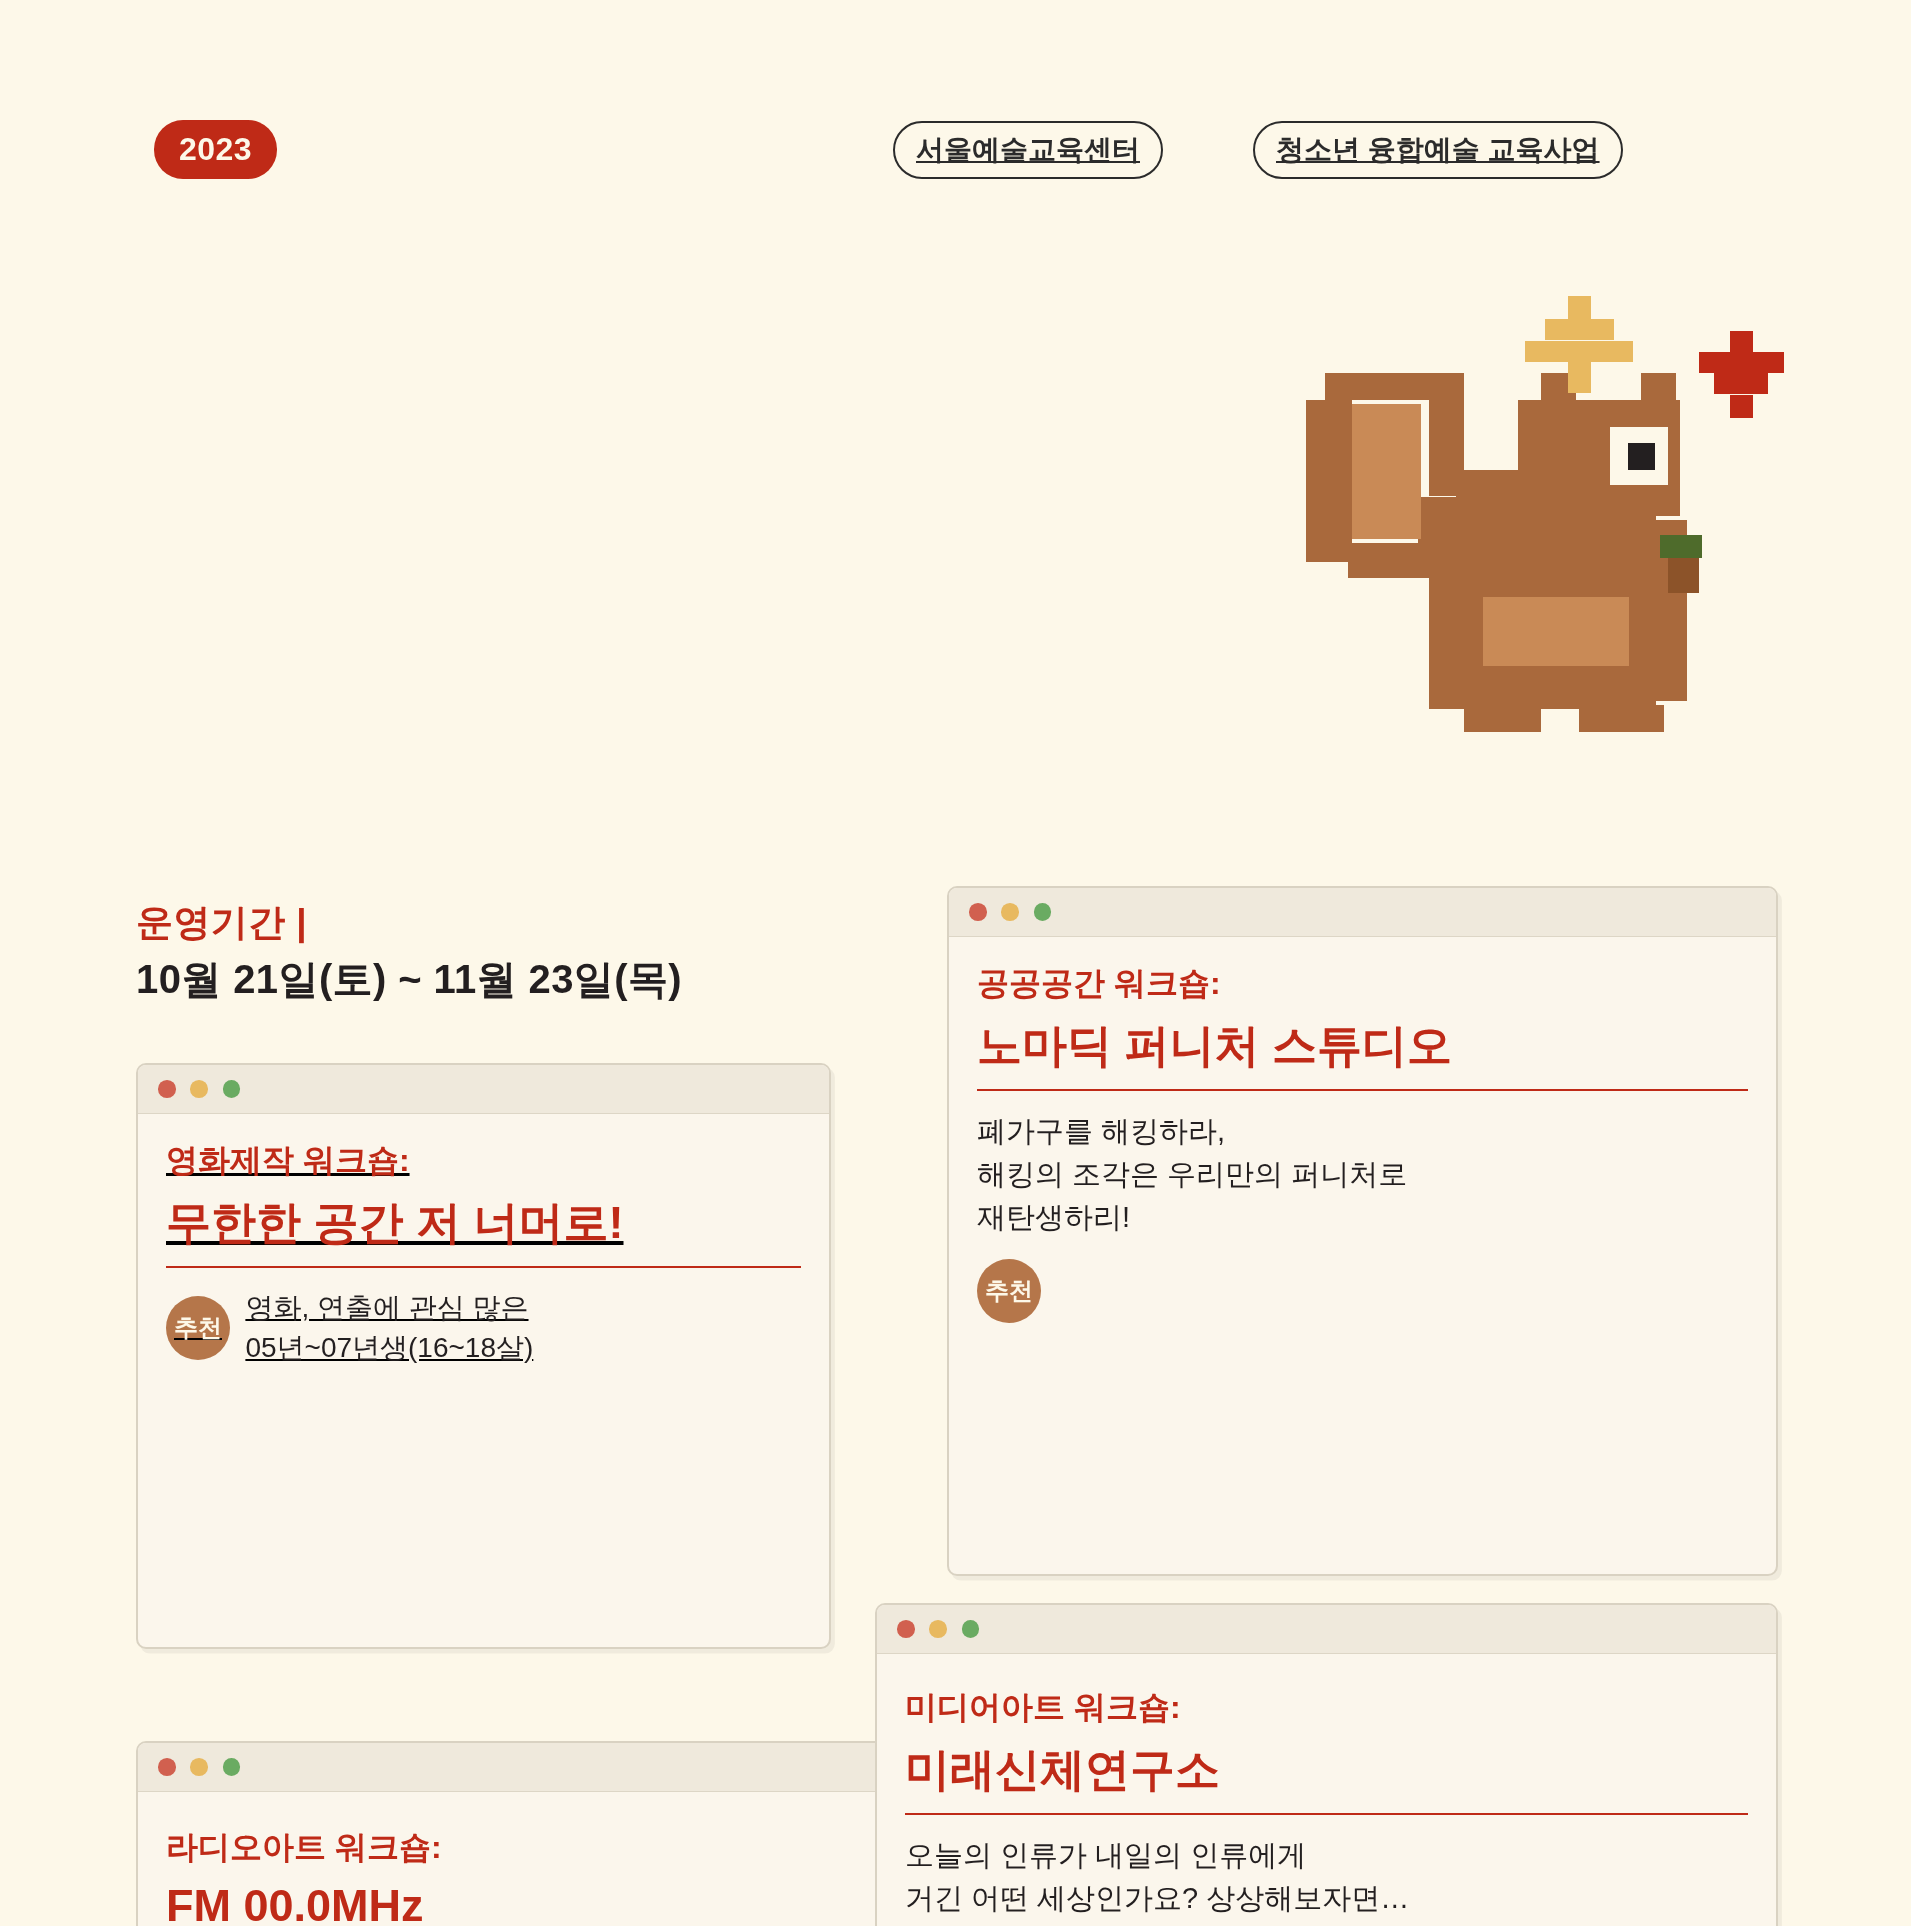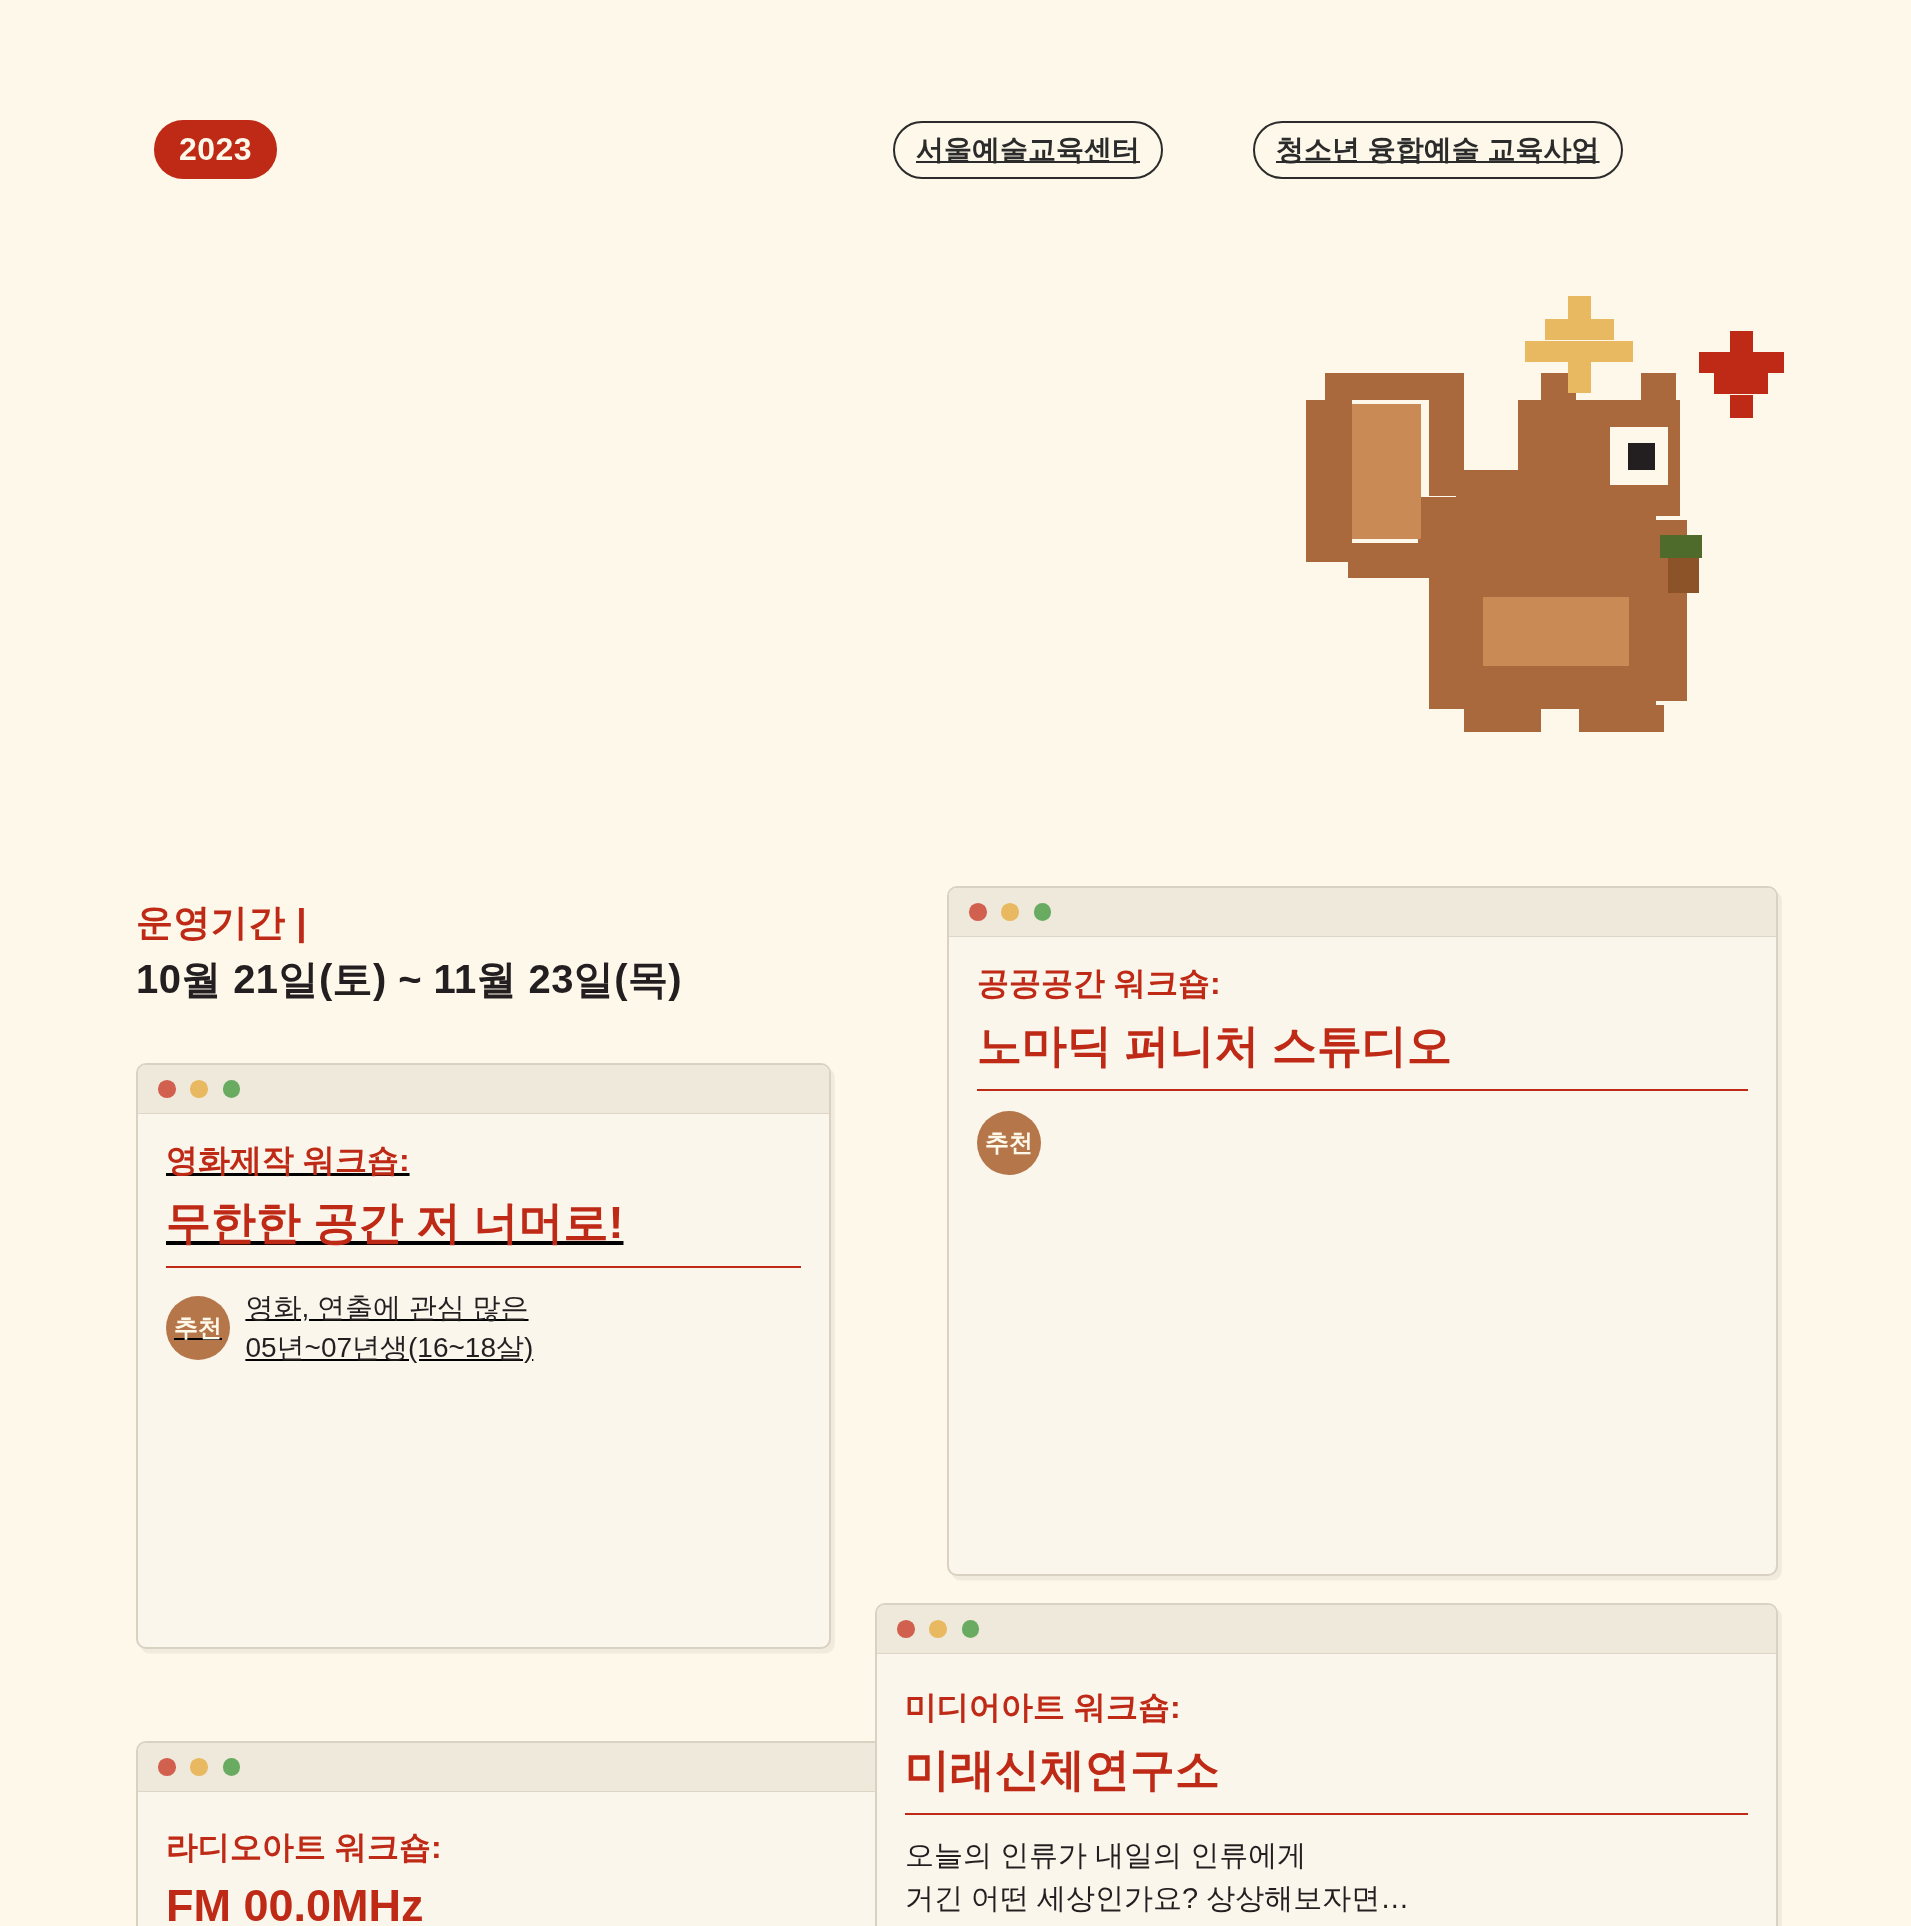--- a/index.html
+++ b/index.html
@@ -261,20 +261,23 @@
   <div class="win" id="card-public">
     <div class="win-bar">
       <span class="dot dot-r"></span>
       <span class="dot dot-y"></span>
       <span class="dot dot-g"></span>
     </div>
     <div class="win-body">
       <div class="card-kicker">공공공간 워크숍:</div>
       <div class="card-title">노마딕 퍼니처 스튜디오</div>
       <div class="card-rule"></div>
+      <div class="card-desc" style="white-space:pre-line">폐가구를 해킹하라,
+해킹의 조각은 우리만의 퍼니처로
+재탄생하리!</div>
       <div class="rec-row">
         <div class="rec-badge">추천</div>
       </div>
     </div>
   </div>
 
   <div class="win" id="card-radio">
     <div class="win-bar">
       <span class="dot dot-r"></span>
       <span class="dot dot-y"></span>

